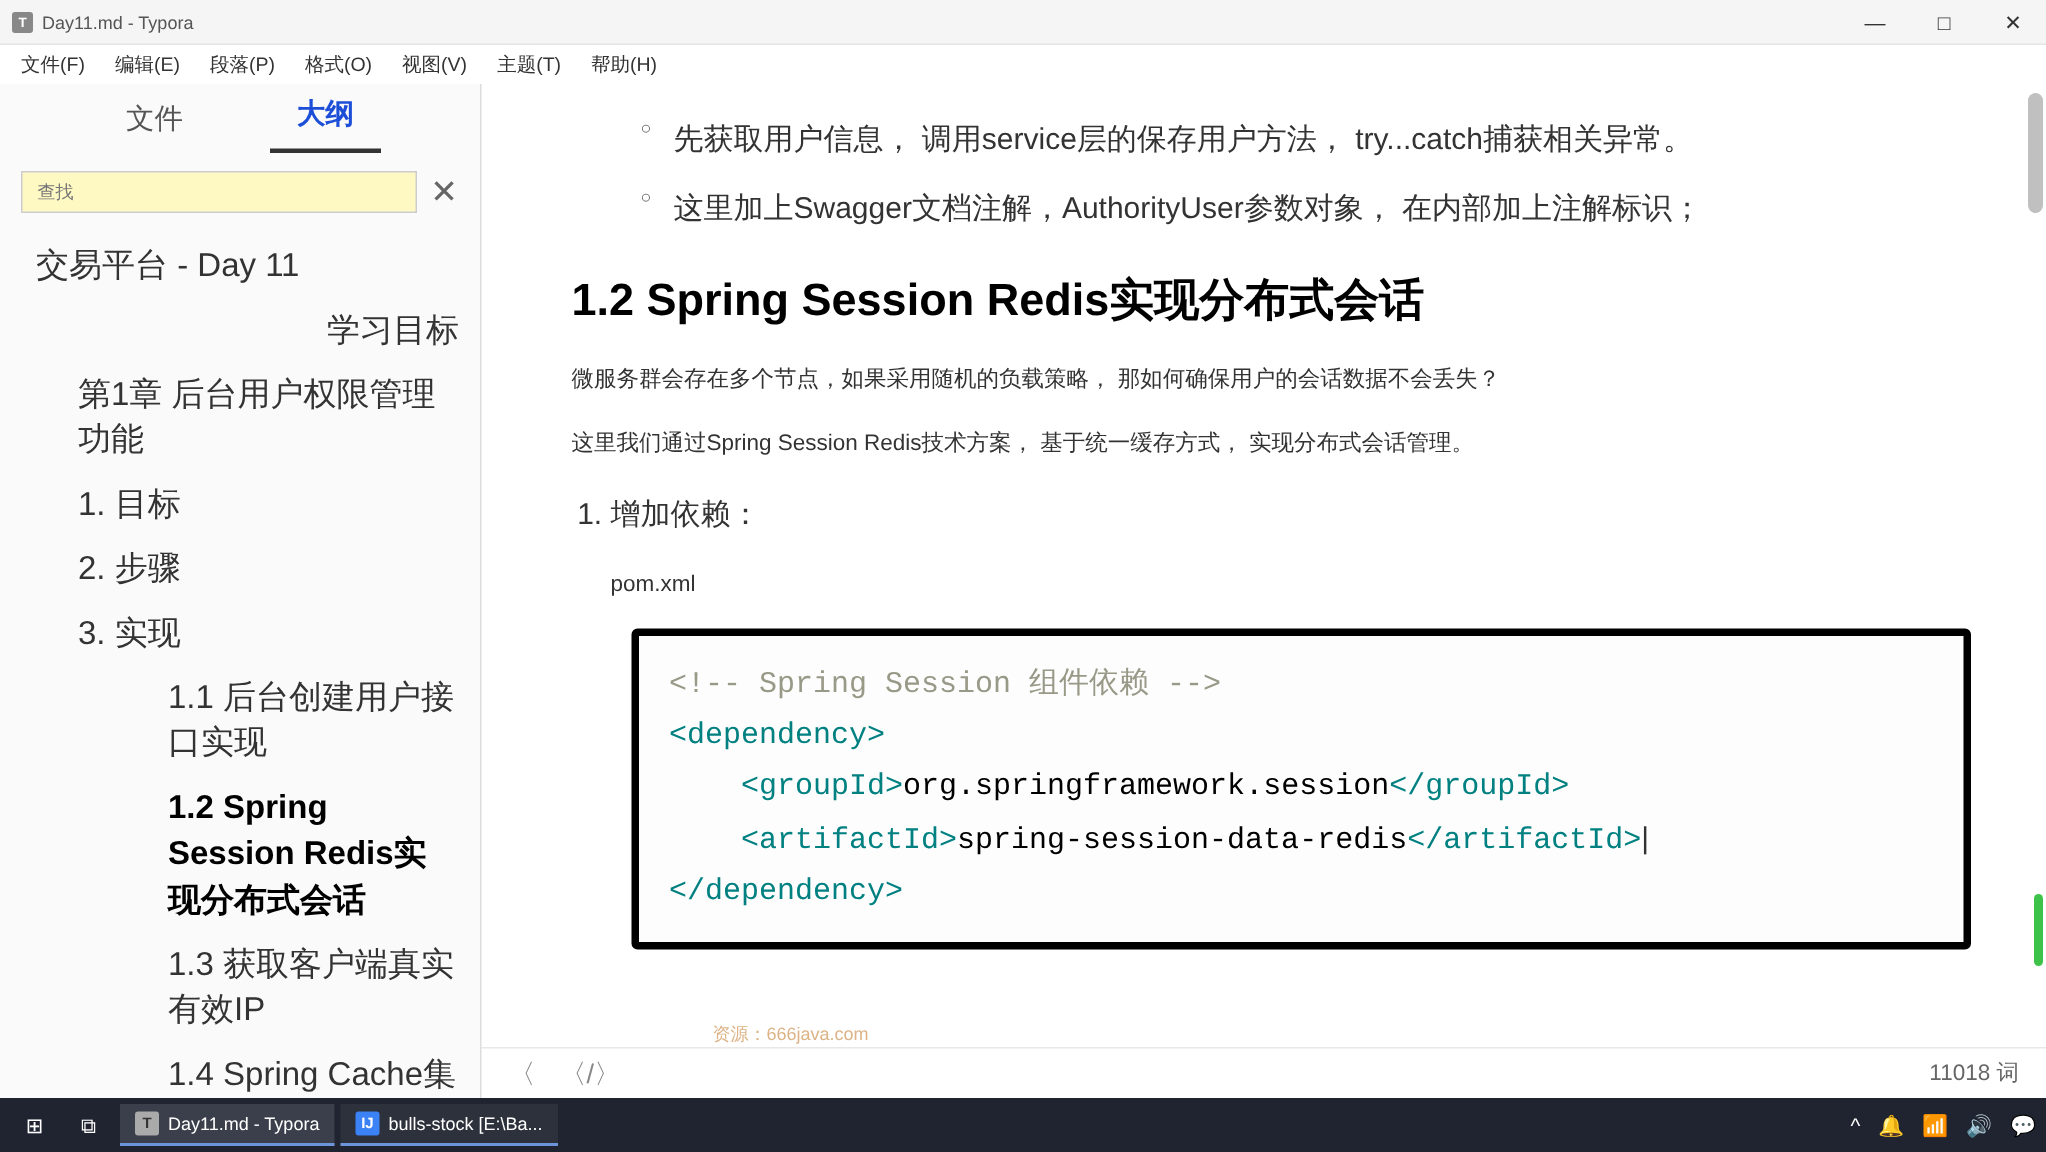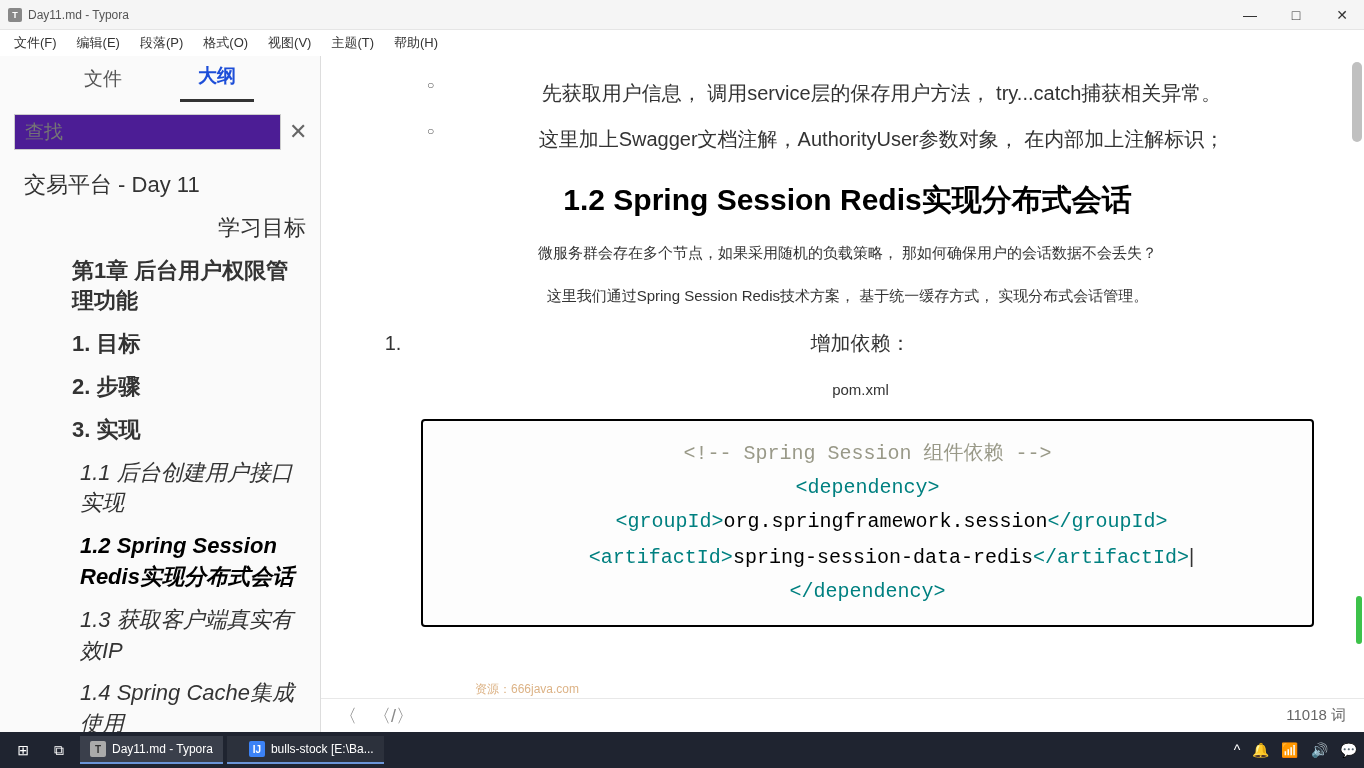--- a/index.html
+++ b/index.html
@@ -10,40 +10,40 @@
 .window-controls { display: flex; gap: 18px; }
 .window-controls span { width: 28px; text-align: center; font-size: 14px; color: #333; }
 .menubar { height: 26px; display: flex; align-items: center; padding: 0 6px; font-size: 13px; gap: 4px; }
 .menubar span { padding: 2px 8px; color: #333; }
 .app-body { display: flex; height: 676px; }
 .sidebar { width: 321px; border-right: 1px solid #ddd; display: flex; flex-direction: column; background: #fafafa; }
 .sidebar-tabs { display: flex; height: 46px; align-items: end; justify-content: center; gap: 40px; }
 .sidebar-tab { padding: 10px 18px; font-size: 19px; color: #555; cursor: pointer; }
 .sidebar-tab.active { font-weight: bold; color: #1d4ed8; border-bottom: 3px solid #333; }
 .search-row { display: flex; align-items: center; padding: 12px 14px 8px 14px; gap: 8px; }
-.search-input { flex: 1; border: 1px solid #ccc; padding: 6px 10px; font-size: 19px; background: #4c1d95; color: #888; }
+.search-input { flex: 1; border: 1px solid #ccc; padding: 6px 10px; font-size: 12px; background: #fef9c3; color: #888; }
 .close-x { font-size: 22px; color: #666; cursor: pointer; width: 20px; text-align: center; }
 .outline { flex: 1; overflow-y: auto; padding: 6px 0 6px 0; }
 .outline-item { padding: 6px 14px 6px 24px; font-size: 22px; color: #333; line-height: 1.4; cursor: pointer; }
 .outline-item.l1 { padding-left: 24px; }
 .outline-item.l2 { padding-left: 19px; text-align: right; }
-.outline-item.l3 { padding-left: 72px; font-weight: bold; }
-.outline-item.l4 { padding-left: 80px; font-style: italic; }
+.outline-item.l3 { padding-left: 52px; }
+.outline-item.l4 { padding-left: 112px; }
 .outline-item.active { font-weight: bold; color: #000; }
-.main { flex: 1; position: relative; display: flex; flex-direction: column; text-align: center; }
+.main { flex: 1; position: relative; display: flex; flex-direction: column; }
 .content { flex: 1; overflow-y: auto; padding: 10px 50px 20px 60px; position: relative; }
 .content ul { list-style: none; }
 .content ul li { position: relative; padding-left: 22px; margin: 8px 0; font-size: 20px; line-height: 1.9; color: #333; }
 .content ul li:before { content: "○"; position: absolute; left: 0; top: 0px; font-size: 12px; color: #555; }
 .content h2 { font-size: 30px; font-weight: bold; margin: 22px 0 18px 0; color: #000; }
 .content p { font-size: 15px; line-height: 1.9; margin: 14px 0; color: #333; }
 .content ol { padding-left: 26px; margin: 12px 0; }
 .content ol li { font-size: 20px; line-height: 1.9; margin: 10px 0; color: #333; }
 .pom-label { margin-left: 14px; font-size: 20px; }
-.code-block { background: #fdfdfd; border: 2px solid #000000; border-radius: 4px; padding: 16px 20px; margin: 14px 0 0 14px; font-family: "Consolas", "Courier New", monospace; font-size: 20px; line-height: 1.7; overflow-x: auto; }
+.code-block { background: #fdfdfd; border: 5px solid #000000; border-radius: 4px; padding: 16px 20px; margin: 14px 0 0 14px; font-family: "Consolas", "Courier New", monospace; font-size: 20px; line-height: 1.7; overflow-x: auto; }
 .c-comment { color: #998; }
 .c-tag { color: #008080; }
 .c-text { color: #000000; }
 .watermark { position: absolute; bottom: 0px; left: 154px; font-size: 12px; color: #d4a068; opacity: 0.8; }
 .bottom-bar { height: 34px; border-top: 1px solid #e8e8e8; display: flex; align-items: center; justify-content: space-between; padding: 0 18px; font-size: 15px; color: #666; }
 .bottom-left { display: flex; gap: 16px; align-items: center; }
 .bottom-left span { font-size: 18px; color: #888; }
 .taskbar { height: 36px; background: #1f2430; display: flex; align-items: center; padding: 0 6px; color: #fff; justify-content: space-between; }
 .task-left { display: flex; align-items: center; gap: 2px; }
 .task-icon { width: 34px; height: 28px; display: flex; align-items: center; justify-content: center; font-size: 14px; color: #fff; }
@@ -145,21 +145,21 @@
 
 <div class="taskbar">
   <div class="task-left">
     <div class="task-icon">⊞</div>
     <div class="task-icon">⧉</div>
     <div class="task-item">
       <span class="task-app-icon" style="background:#aaa;color:#333;">T</span>
       <span>Day11.md - Typora</span>
     </div>
     <div class="task-item ij">
-      <span class="task-app-icon" style="background:#3b82f6;margin-left:12px;">IJ</span>
+      <span class="task-app-icon" style="background:#3b82f6;">IJ</span>
       <span>bulls-stock [E:\Ba...</span>
     </div>
   </div>
   <div class="task-right">
     <span>^</span>
     <span>🔔</span>
     <span>📶</span>
     <span>🔊</span>
     <span>💬</span>
   </div>

